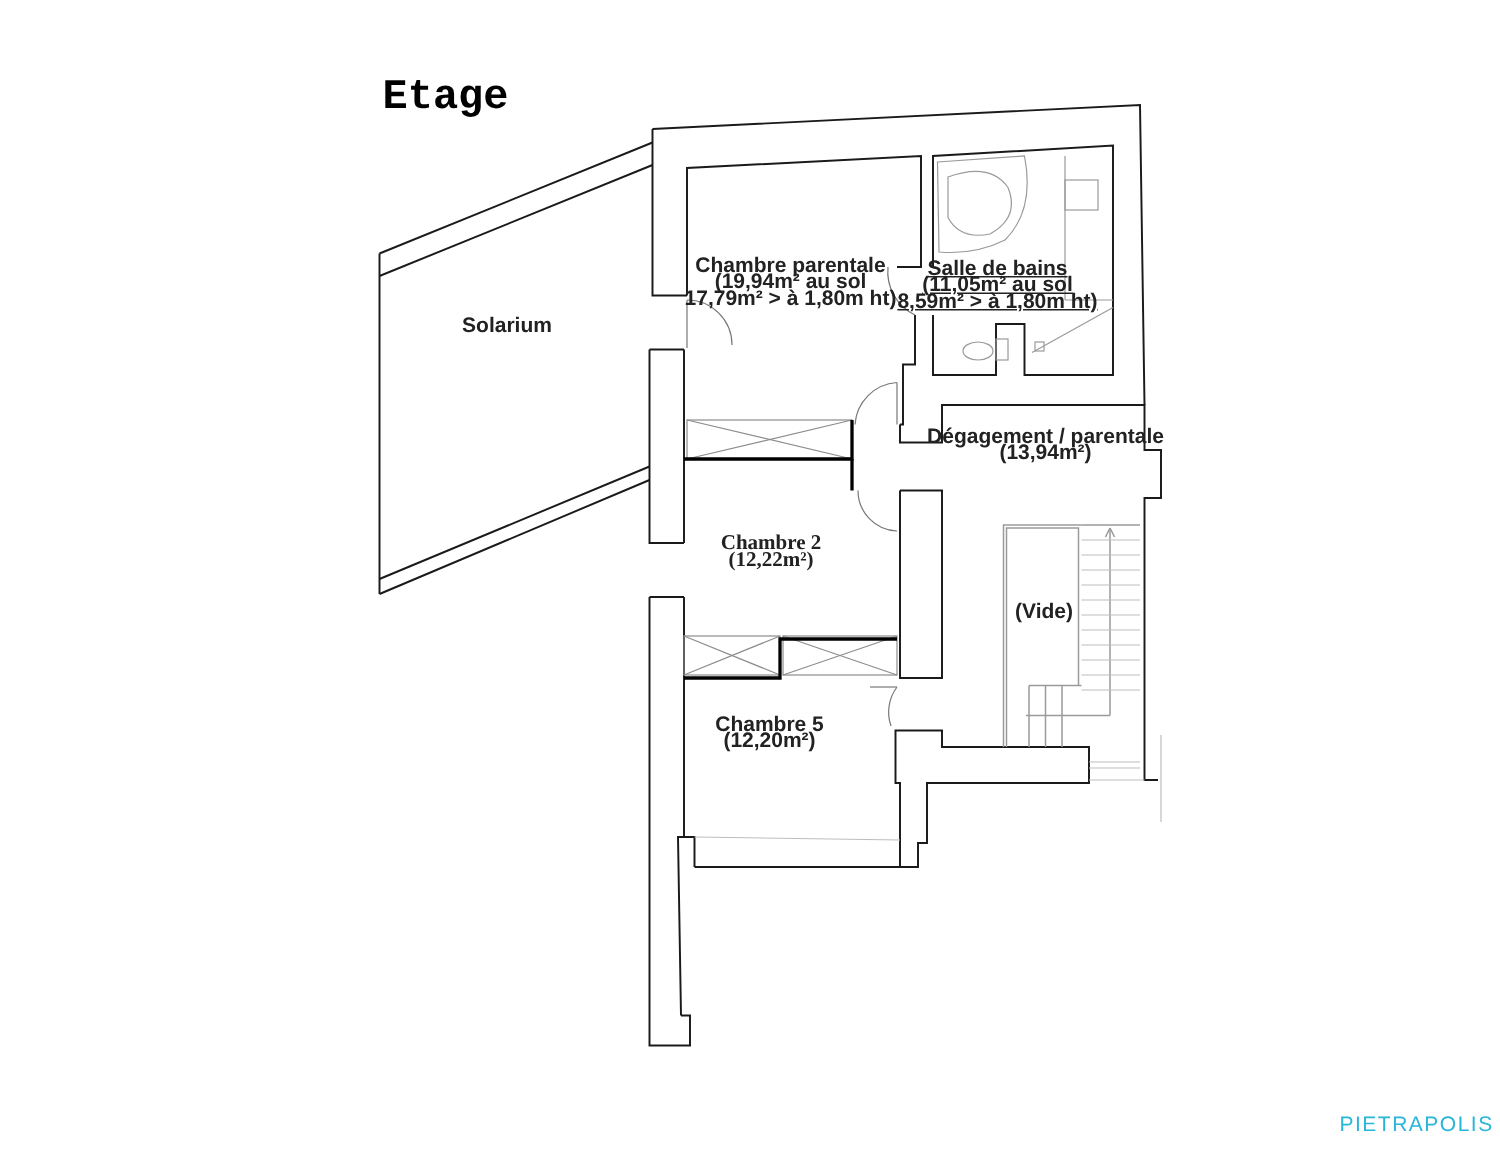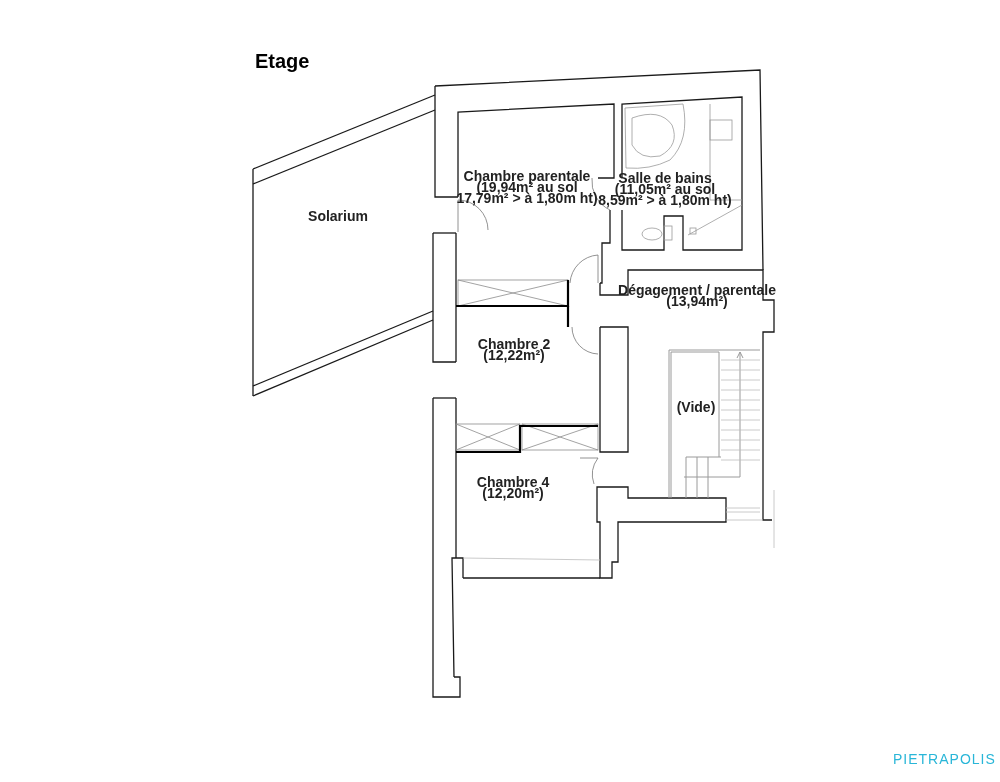--- a/index.html
+++ b/index.html
@@ -1,21 +1,21 @@
 <!DOCTYPE html>
 <html><head>
   <meta charset="utf-8">
   <style>
     html, body { margin: 0; padding: 0; background: #ffffff; }
     body { width: 1000px; height: 782px; position: relative; overflow: hidden; font-family: "Liberation Sans", sans-serif; }
-    .title { position: absolute; left: 255px; top: 50px; font-size: 20px; font-weight: bold; color: #000; font-family: Liberation Sans, sans-serif; }
+    .title { position: absolute; left: 255px; top: 50px; font-size: 28px; font-weight: bold; color: #000; font-family: Liberation Mono, monospace; }
     .plan { position: absolute; left: 0; top: 0; }
     .room-label { position: absolute; font-size: 14px; font-weight: bold; color: #222; text-align: center; line-height: 11px; font-family: "Liberation Sans", sans-serif; transform: translateX(-50%); white-space: nowrap; }
     .room-label span { display: block; }
-    .brand { position: absolute; left: 893px; top: 741px; font-size: 14px; letter-spacing: 1px; color: #29b6d8; font-family: "Liberation Sans", sans-serif; margin-top: 10px; }
+    .brand { position: absolute; left: 893px; top: 741px; font-size: 14px; letter-spacing: 1px; color: #29b6d8; font-family: "Liberation Sans", sans-serif; }
   </style>
 </head>
 <body>
 
 <div class="title">Etage</div>
 
 <svg class="plan" width="1000" height="782" viewBox="0 0 1000 782" xmlns="http://www.w3.org/2000/svg">
   <g fill="none" stroke="#1a1a1a" stroke-width="1.3">
 
     <g>
@@ -122,34 +122,34 @@
 </svg>
 
 <div class="room-label" style="left:338px; top:211px;">
   <span>Solarium</span>
 </div>
 <div class="room-label" style="left:527px; top:171px;">
   <span>Chambre parentale</span>
   <span>(19,94m² au sol</span>
   <span>17,79m² &gt; à 1,80m ht)</span>
 </div>
-<div class="room-label" style="left:665px; top:173px;">
+<div class="room-label" style="left:665px; top:173px;text-decoration:underline;">
   <span>Salle de bains</span>
   <span>(11,05m² au sol</span>
   <span>8,59m² &gt; à 1,80m ht)</span>
 </div>
 <div class="room-label" style="left:697px; top:285px;">
   <span>Dégagement / parentale</span>
   <span>(13,94m²)</span>
 </div>
-<div class="room-label" style="left:514px; top:339px;">
+<div class="room-label" style="left:514px; top:357px;font-family:Liberation Serif, serif;">
   <span>Chambre 2</span>
   <span>(12,22m²)</span>
 </div>
 <div class="room-label" style="left:696px; top:402px;">
   <span>(Vide)</span>
 </div>
 <div class="room-label" style="left:513px; top:477px;">
-  <span>Chambre 4</span>
+  <span>Chambre 5</span>
   <span>(12,20m²)</span>
 </div>
 
 <div class="brand">PIETRAPOLIS</div>
 
 </body></html>

